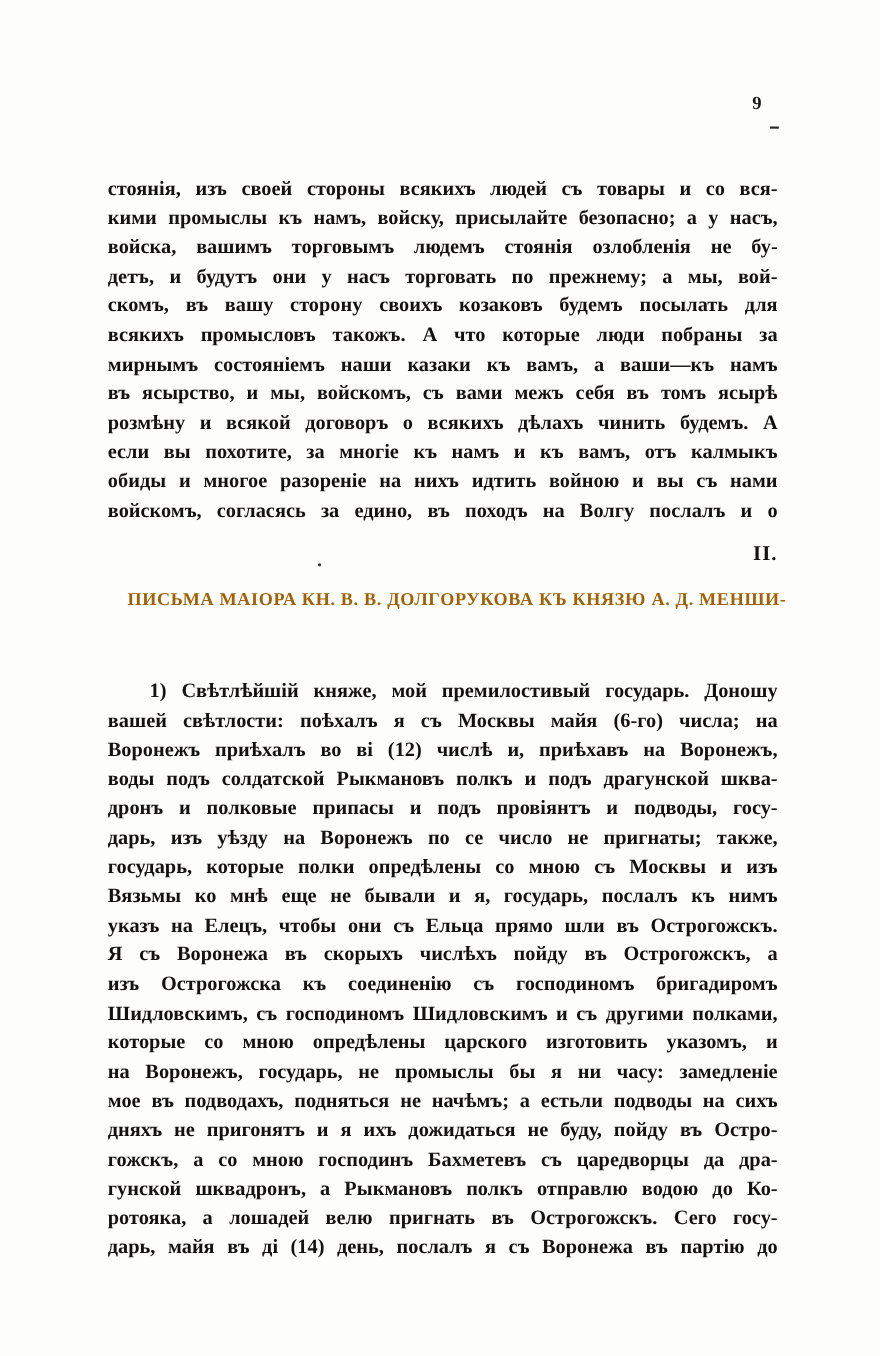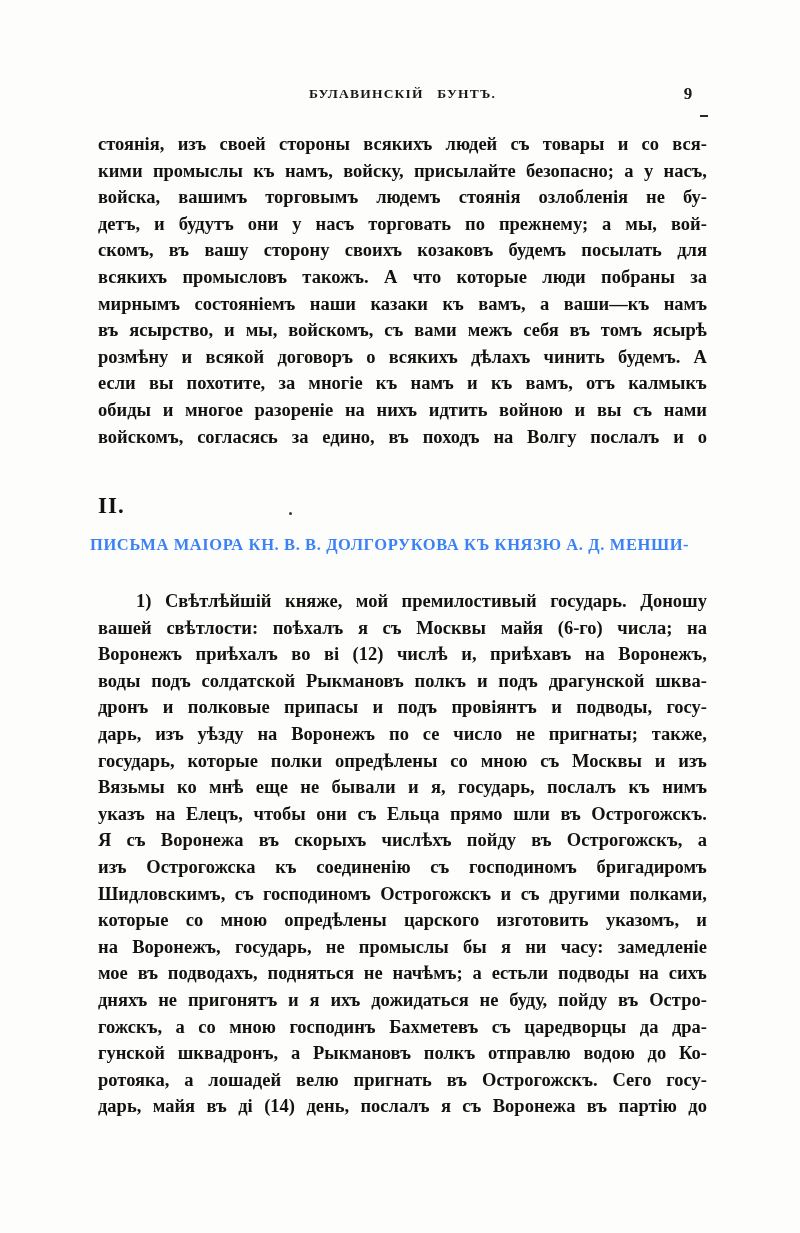--- a/index.html
+++ b/index.html
@@ -54,20 +54,21 @@
     height: 3px;
     border-radius: 50%;
     background: #3a372f;
   }
   .body-text {
     position: absolute;
     left: 98px;
     width: 609px;
     font-size: 18.5px;
     color: #14120f;
+    margin-top: 28px;
   }
   .para-1 { top: 131px; }
   .para-2 { top: 588px; }
   .line {
     height: 26.6px;
     line-height: 26.6px;
     white-space: nowrap;
     text-align: left;
   }
   .line.j {
@@ -76,43 +77,42 @@
   }
   .line.indent {
     padding-left: 38px;
     box-sizing: border-box;
   }
   .section-numeral {
     position: absolute;
     left: 98px;
     top: 493px;
     width: 609px;
-    text-align: left;
-    font-size: 23px;
+    text-align: right;
+    font-size: 19px;
     letter-spacing: 1px;
     color: #14120f;
   }
   .section-heading {
     position: absolute;
     left: 90px;
     top: 533px;
     width: 625px;
-    text-align: left;
+    text-align: right;
     font-size: 16.5px;
     line-height: 23px;
     letter-spacing: 0.6px;
-    color: #3b82f6;
+    color: #a16207;
   }
 </style>
 </head>
 <body>
 
 <div class="page">
 
-  <div class="running-head">БУЛАВИНСКІЙ БУНТЪ.</div>
 
   <div class="page-number">9</div>
 
   <div class="artifact-dash"></div>
 
   <div class="body-text para-1">
       <div class="line j">
         <span>стоянія,</span>
         <span>изъ</span>
         <span>своей</span>
@@ -398,21 +398,21 @@
         <span>къ</span>
         <span>соединенію</span>
         <span>съ</span>
         <span>господиномъ</span>
         <span>бригадиромъ</span>
       </div>
       <div class="line j">
         <span>Шидловскимъ,</span>
         <span>съ</span>
         <span>господиномъ</span>
-        <span>Острогожскъ</span>
+        <span>Шидловскимъ</span>
         <span>и</span>
         <span>съ</span>
         <span>другими</span>
         <span>полками,</span>
       </div>
       <div class="line j">
         <span>которые</span>
         <span>со</span>
         <span>мною</span>
         <span>опредѣлены</span>

